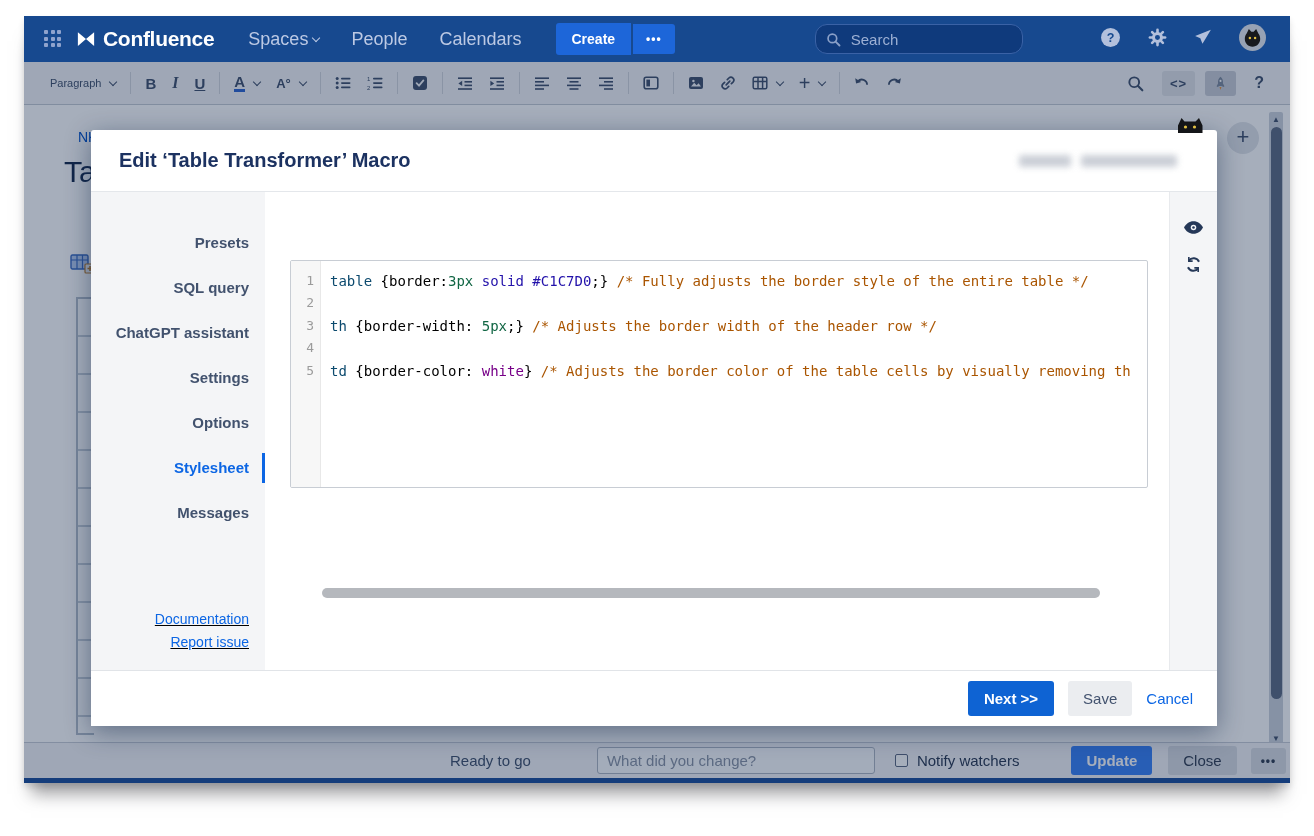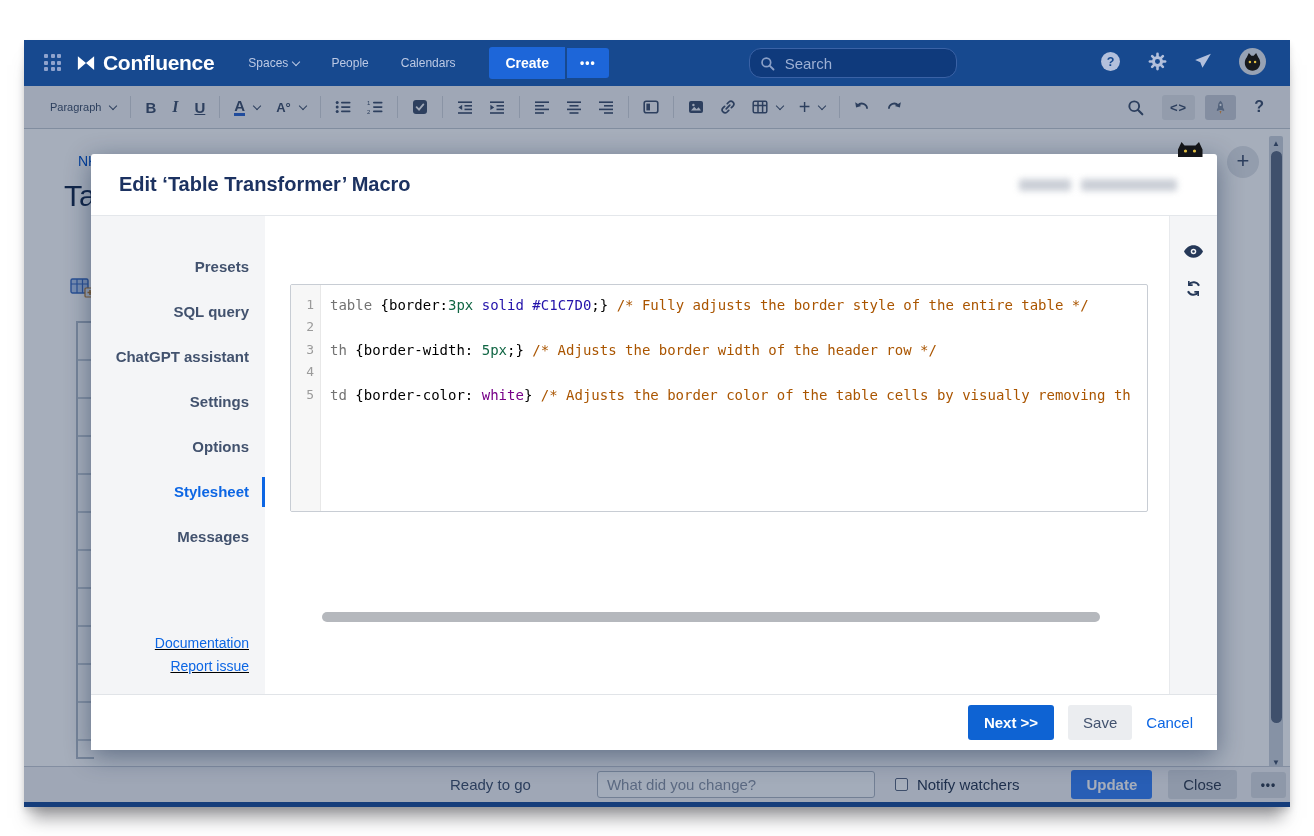--- a/index.html
+++ b/index.html
@@ -1,26 +1,26 @@
 <!DOCTYPE html>
 <html><head>
 <meta charset="utf-8">
 <style>
   html,body{margin:0;padding:0;width:1314px;height:836px;background:#fff;overflow:hidden;
     font-family:"Liberation Sans",sans-serif;-webkit-font-smoothing:antialiased;}
   *{box-sizing:border-box;}
-  .screen{position:absolute;left:24px;top:40px;width:1266px;height:767px;background:#fff;
+  .screen{position:absolute;left:24px;top:16px;width:1266px;height:767px;background:#fff;
     box-shadow:0 18px 16px -7px rgba(80,80,85,.55),0 4px 6px rgba(0,0,0,.12);}
   
   .topnav{position:absolute;top:0;left:0;right:0;height:46px;background:#17498f;display:flex;align-items:center;color:#fff;z-index:20;}
   .grid-icon{width:18px;height:18px;display:grid;grid-template-columns:repeat(3,4px);grid-template-rows:repeat(3,4px);gap:2.5px;margin:0 14px 0 20px;}
   .grid-icon span{background:#8fa3cd;border-radius:1px;}
   .logo{display:flex;align-items:center;gap:7px;}
   .logo-text{font-size:21px;font-weight:600;letter-spacing:-.3px;}
-  .topnav-items{display:flex;gap:32px;margin-left:34px;color:#bcc9e4;font-size:12px;align-items:center;}
+  .topnav-items{display:flex;gap:32px;margin-left:34px;color:#bcc9e4;font-size:18px;align-items:center;}
   .topnav-item{display:flex;align-items:center;}
   .btn-create{background:#1d66d9;color:#fff;font-weight:600;font-size:14px;padding:8px 16px;border-radius:3px 0 0 3px;margin-left:34px;}
   .btn-create-more{background:#1d66d9;padding:8px 13px;border-radius:0 3px 3px 0;margin-left:2px;font-weight:700;letter-spacing:1px;font-size:12px;}
   .search-box{margin-left:140px;width:208px;height:30px;background:#0f3a7c;border:1px solid #3a62a6;border-radius:12px;
     display:flex;align-items:center;padding:0 10px;gap:8px;color:#9db0d4;}
   .search-box input{background:transparent;border:none;outline:none;color:#b6c4de;font-size:15px;width:180px;font-family:inherit;}
   .search-box input::placeholder{color:#9db0d4;}
   .nav-right{margin-left:auto;display:flex;align-items:center;gap:27px;margin-right:24px;color:#b3c0dc;}
   
   .toolbar{position:absolute;top:46px;left:0;right:0;height:43px;background:#f4f5f7;border-bottom:1px solid #c6cbd3;
@@ -83,21 +83,21 @@
   .side-item.active{color:#0c66e4;border-right:3px solid #0c66e4;padding-right:13px;}
   .side-links{position:absolute;bottom:16px;right:16px;text-align:right;font-size:14px;line-height:23px;text-decoration:underline;}
   .side-links div{color:#0c66e4;}
   .dlg-main{flex:1;position:relative;background:#fff;}
   .instruction{position:absolute;left:25px;top:26px;font-size:14.5px;color:#3e4b63;}
   .codebox{position:absolute;left:25px;top:68px;right:21px;height:228px;border:1px solid #c8cdd4;border-radius:2px;
     background:#fff;display:flex;overflow:hidden;}
   .gutter{width:30px;background:#f7f7f7;border-right:1px solid #e8e8e8;padding:9px 6px 0 0;text-align:right;flex:none;
     color:#9b9b9b;font:13px/22.4px "DejaVu Sans Mono",monospace;}
   .codearea{flex:1;padding:9px 0 0 9px;font:14px/22.4px "DejaVu Sans Mono",monospace;color:#000;white-space:pre;overflow:hidden;}
-  .c-tag{color:#737373}.c-num{color:#116644}.c-atom{color:#2211aa}.c-keyword{color:#770088}.c-comment{color:#aa5500}
+  .c-tag{color:#0c4a6e}.c-num{color:#116644}.c-atom{color:#2211aa}.c-keyword{color:#770088}.c-comment{color:#aa5500}
   .hscroll{position:absolute;left:57px;bottom:72px;width:778px;height:10px;background:#b5b8bd;border-radius:5px;}
   .side-actions{width:48px;background:#f4f5f7;border-left:1px solid #e8eaed;display:flex;flex-direction:column;
     align-items:center;padding-top:28px;gap:18px;color:#253858;flex:none;}
   .modal-footer{position:absolute;bottom:0;left:0;right:0;height:56px;border-top:1px solid #e1e4e8;
     display:flex;align-items:center;justify-content:flex-end;padding-right:24px;gap:14px;background:#fff;}
   .btn-next{background:#0e63d3;color:#fff;font-weight:600;font-size:15px;padding:9px 16px;border-radius:3px;}
   .btn-save{background:#ebedf0;color:#42526e;font-size:15px;padding:9px 15px;border-radius:3px;}
   .btn-cancel{color:#0c66e4;font-size:15px;}
   .cat-peek{position:absolute;left:1152px;top:100px;z-index:12;}
 </style>

